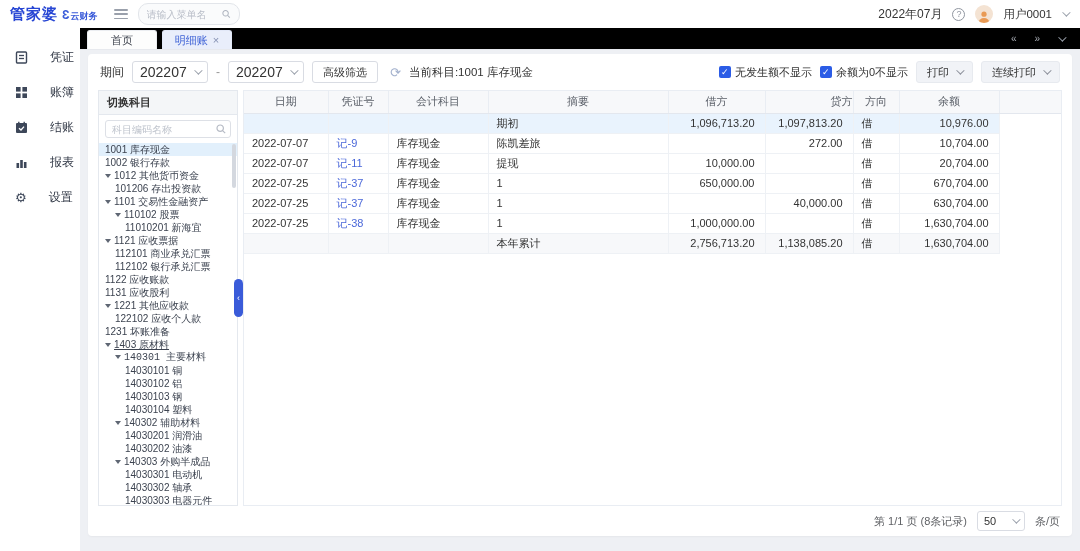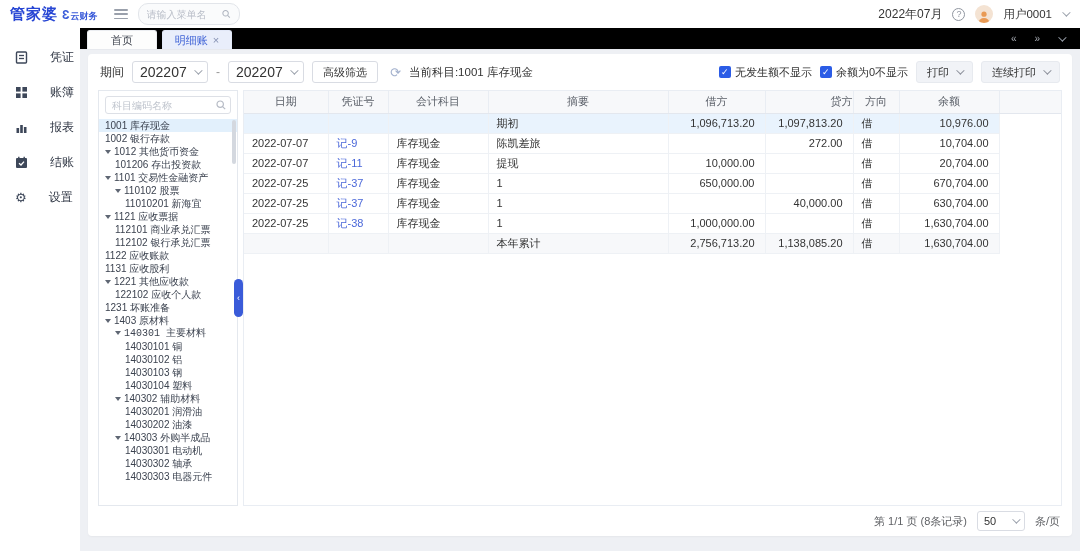--- a/index.html
+++ b/index.html
@@ -138,34 +138,34 @@
         <svg width="13" height="13" viewBox="0 0 13 13">
             <rect x="1" y="1" width="4.6" height="4.6" fill="#3d4759"></rect>
             <rect x="7.4" y="1" width="4.6" height="4.6" fill="#3d4759"></rect>
             <rect x="1" y="7.4" width="4.6" height="4.6" fill="#3d4759"></rect>
             <rect x="7.4" y="7.4" width="4.6" height="4.6" fill="#3d4759"></rect>
           </svg>
         <span>账簿</span>
       </div>
       <div class="side-item">
         <svg width="13" height="13" viewBox="0 0 13 13">
-            <rect x="1.5" y="7" width="2.6" height="5" fill="#3d4759"></rect>
-            <rect x="5.2" y="4" width="2.6" height="8" fill="#3d4759"></rect>
-            <rect x="8.9" y="6" width="2.6" height="6" fill="#3d4759"></rect>
-          </svg>
-        <span>报表</span>
-      </div>
-      <div class="side-item">
-        <svg width="13" height="13" viewBox="0 0 13 13">
             <rect x="1" y="2" width="11" height="10" rx="1" fill="#3d4759"></rect>
             <line x1="3.8" y1="0.8" x2="3.8" y2="3.2" stroke="#3d4759" stroke-width="1.4"></line>
             <line x1="9.2" y1="0.8" x2="9.2" y2="3.2" stroke="#3d4759" stroke-width="1.4"></line>
             <polyline points="4,7.2 6,9 9,5.6" fill="none" stroke="#fff" stroke-width="1.3"></polyline>
           </svg>
         <span>结账</span>
+      </div>
+      <div class="side-item">
+        <svg width="13" height="13" viewBox="0 0 13 13">
+            <rect x="1.5" y="7" width="2.6" height="5" fill="#3d4759"></rect>
+            <rect x="5.2" y="4" width="2.6" height="8" fill="#3d4759"></rect>
+            <rect x="8.9" y="6" width="2.6" height="6" fill="#3d4759"></rect>
+          </svg>
+        <span>报表</span>
       </div>
       <div class="side-item">
         <span class="gear-glyph">⚙</span>
         <span>设置</span>
       </div>
     </nav>
 
     <div class="main-col">
 
       <div class="tabbar">
@@ -214,20 +214,21 @@
               <span class="caret"></span>
             </button>
             <button class="btn-soft">
               <span>连续打印</span>
               <span class="caret"></span>
             </button>
           </div>
 
           <div class="panel-row">
             <aside class="tree-panel">
+              <div class="tree-header">切换科目</div>
               <div class="tree-search">
                 <input placeholder="科目编码名称" style="">
                 <svg width="10" height="10" viewBox="0 0 10 10">
                     <circle cx="4.2" cy="4.2" r="3.2" fill="none" stroke="#b6bbc5" stroke-width="1.2"></circle>
                     <line x1="6.6" y1="6.6" x2="9.2" y2="9.2" stroke="#b6bbc5" stroke-width="1.2"></line>
                   </svg>
               </div>
               <div class="tree-list" id="tree-list">
                 <span class="tree-scroll"></span>
               <div class="tree-item selected" style="padding-left: 6px;"><span>1001 库存现金</span></div>
@@ -238,21 +239,21 @@
                   <div class="tree-item" style="padding-left: 16px;"><span class="tree-arrow"></span><span>110102 股票</span></div>
                   <div class="tree-item" style="padding-left: 26px;"><span>11010201 新海宜</span></div>
                   <div class="tree-item" style="padding-left: 6px;"><span class="tree-arrow"></span><span>1121 应收票据</span></div>
                   <div class="tree-item" style="padding-left: 16px;"><span>112101 商业承兑汇票</span></div>
                   <div class="tree-item" style="padding-left: 16px;"><span>112102 银行承兑汇票</span></div>
                   <div class="tree-item" style="padding-left: 6px;"><span>1122 应收账款</span></div>
                   <div class="tree-item" style="padding-left: 6px;"><span>1131 应收股利</span></div>
                   <div class="tree-item" style="padding-left: 6px;"><span class="tree-arrow"></span><span>1221 其他应收款</span></div>
                   <div class="tree-item" style="padding-left: 16px;"><span>122102 应收个人款</span></div>
                   <div class="tree-item" style="padding-left: 6px;"><span>1231 坏账准备</span></div>
-                  <div class="tree-item" style="padding-left: 6px;"><span class="tree-arrow"></span><span>1403 原材料</span></div>
+                  <div class="tree-item" style="padding-left: 6px; text-decoration: underline;"><span class="tree-arrow"></span><span>1403 原材料</span></div>
                   <div class="tree-item" style="padding-left: 16px; font-family: Liberation Mono, monospace;"><span class="tree-arrow"></span><span>140301 主要材料</span></div>
                   <div class="tree-item" style="padding-left: 26px;"><span>14030101 铜</span></div>
                   <div class="tree-item" style="padding-left: 26px;"><span>14030102 铝</span></div>
                   <div class="tree-item" style="padding-left: 26px;"><span>14030103 钢</span></div>
                   <div class="tree-item" style="padding-left: 26px;"><span>14030104 塑料</span></div>
                   <div class="tree-item" style="padding-left: 16px;"><span class="tree-arrow"></span><span>140302 辅助材料</span></div>
                   <div class="tree-item" style="padding-left: 26px;"><span>14030201 润滑油</span></div>
                   <div class="tree-item" style="padding-left: 26px;"><span>14030202 油漆</span></div>
                   <div class="tree-item" style="padding-left: 16px;"><span class="tree-arrow"></span><span>140303 外购半成品</span></div>
                   <div class="tree-item" style="padding-left: 26px;"><span>14030301 电动机</span></div>

